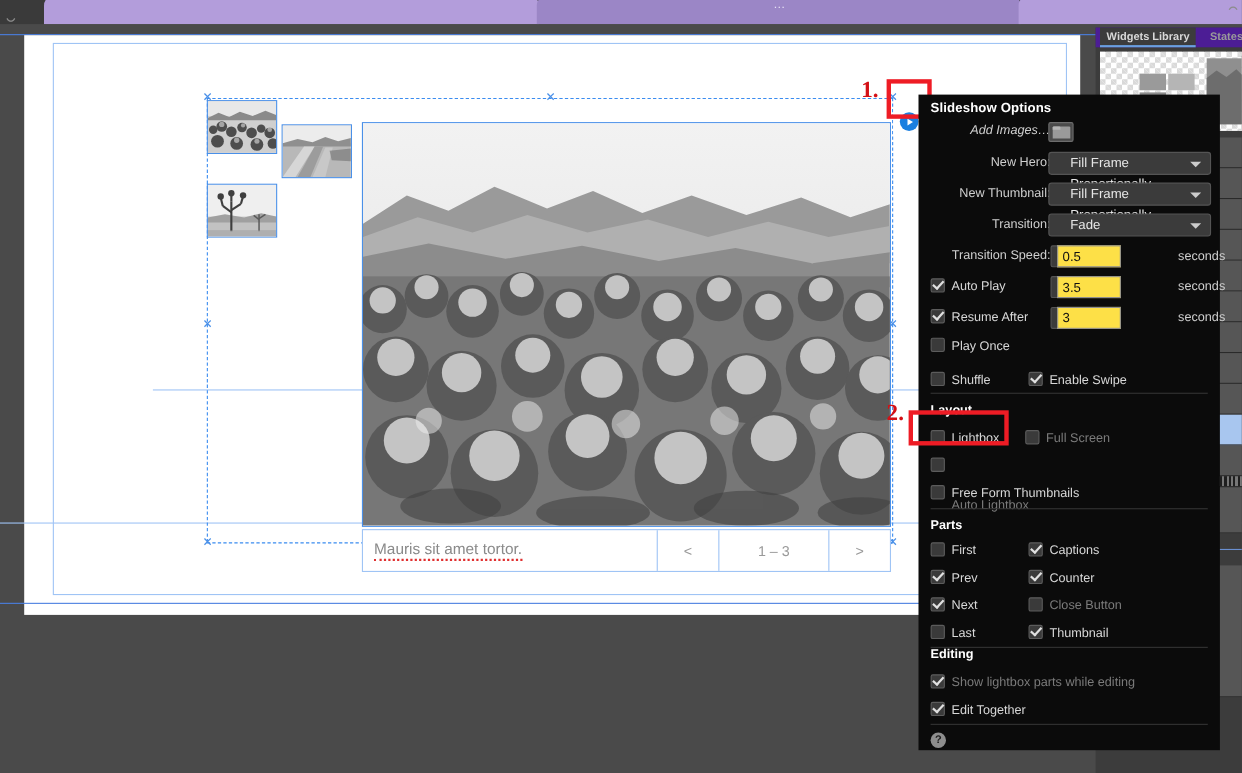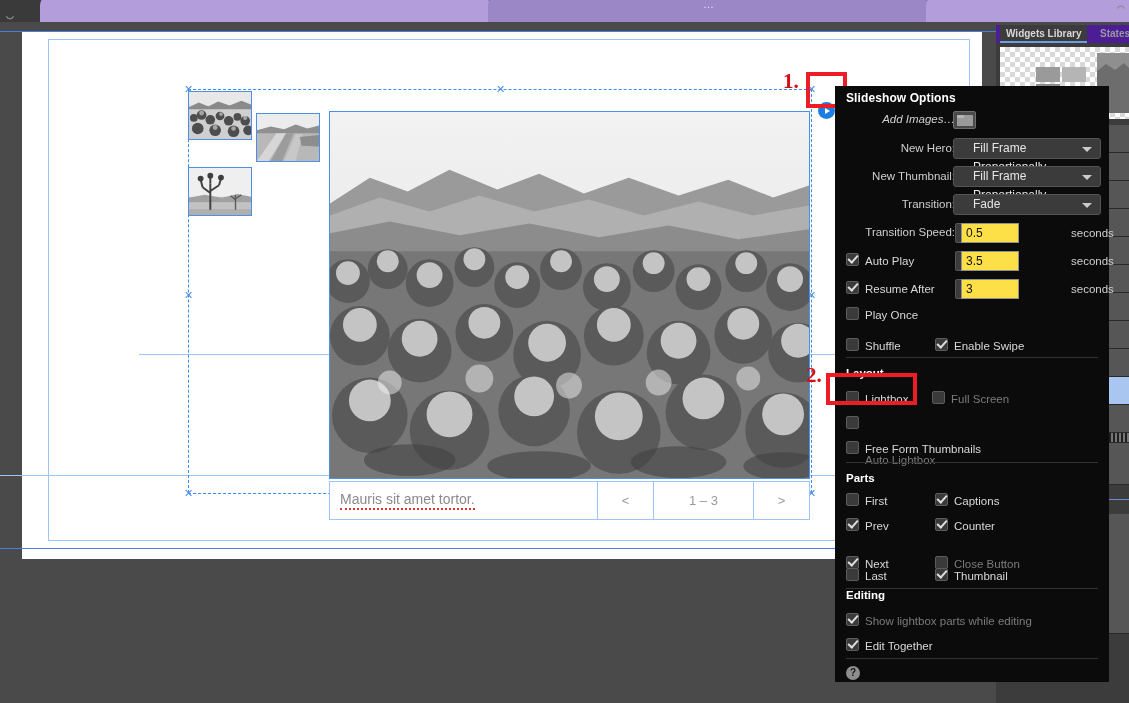--- a/index.html
+++ b/index.html
@@ -492,21 +492,21 @@
       <div class="cbl" style="left:119px; top:4px;">Captions</div>
     </div>
 
     <div class="row" style="top:429px;">
       <div class="cb on" style="left:11px; top:3px;"></div>
       <div class="cbl" style="left:30px; top:4px;">Prev</div>
       <div class="cb on" style="left:100px; top:3px;"></div>
       <div class="cbl" style="left:119px; top:4px;">Counter</div>
     </div>
 
-    <div class="row" style="top:454px;margin-top:13px;">
+    <div class="row" style="top:454px;">
       <div class="cb on" style="left:11px; top:3px;"></div>
       <div class="cbl" style="left:30px; top:4px;">Next</div>
       <div class="cb" style="left:100px; top:3px;"></div>
       <div class="cbl dim" style="left:119px; top:4px;">Close Button</div>
     </div>
 
     <div class="row" style="top:479px;">
       <div class="cb" style="left:11px; top:3px;"></div>
       <div class="cbl" style="left:30px; top:4px;">Last</div>
       <div class="cb on" style="left:100px; top:3px;"></div>

